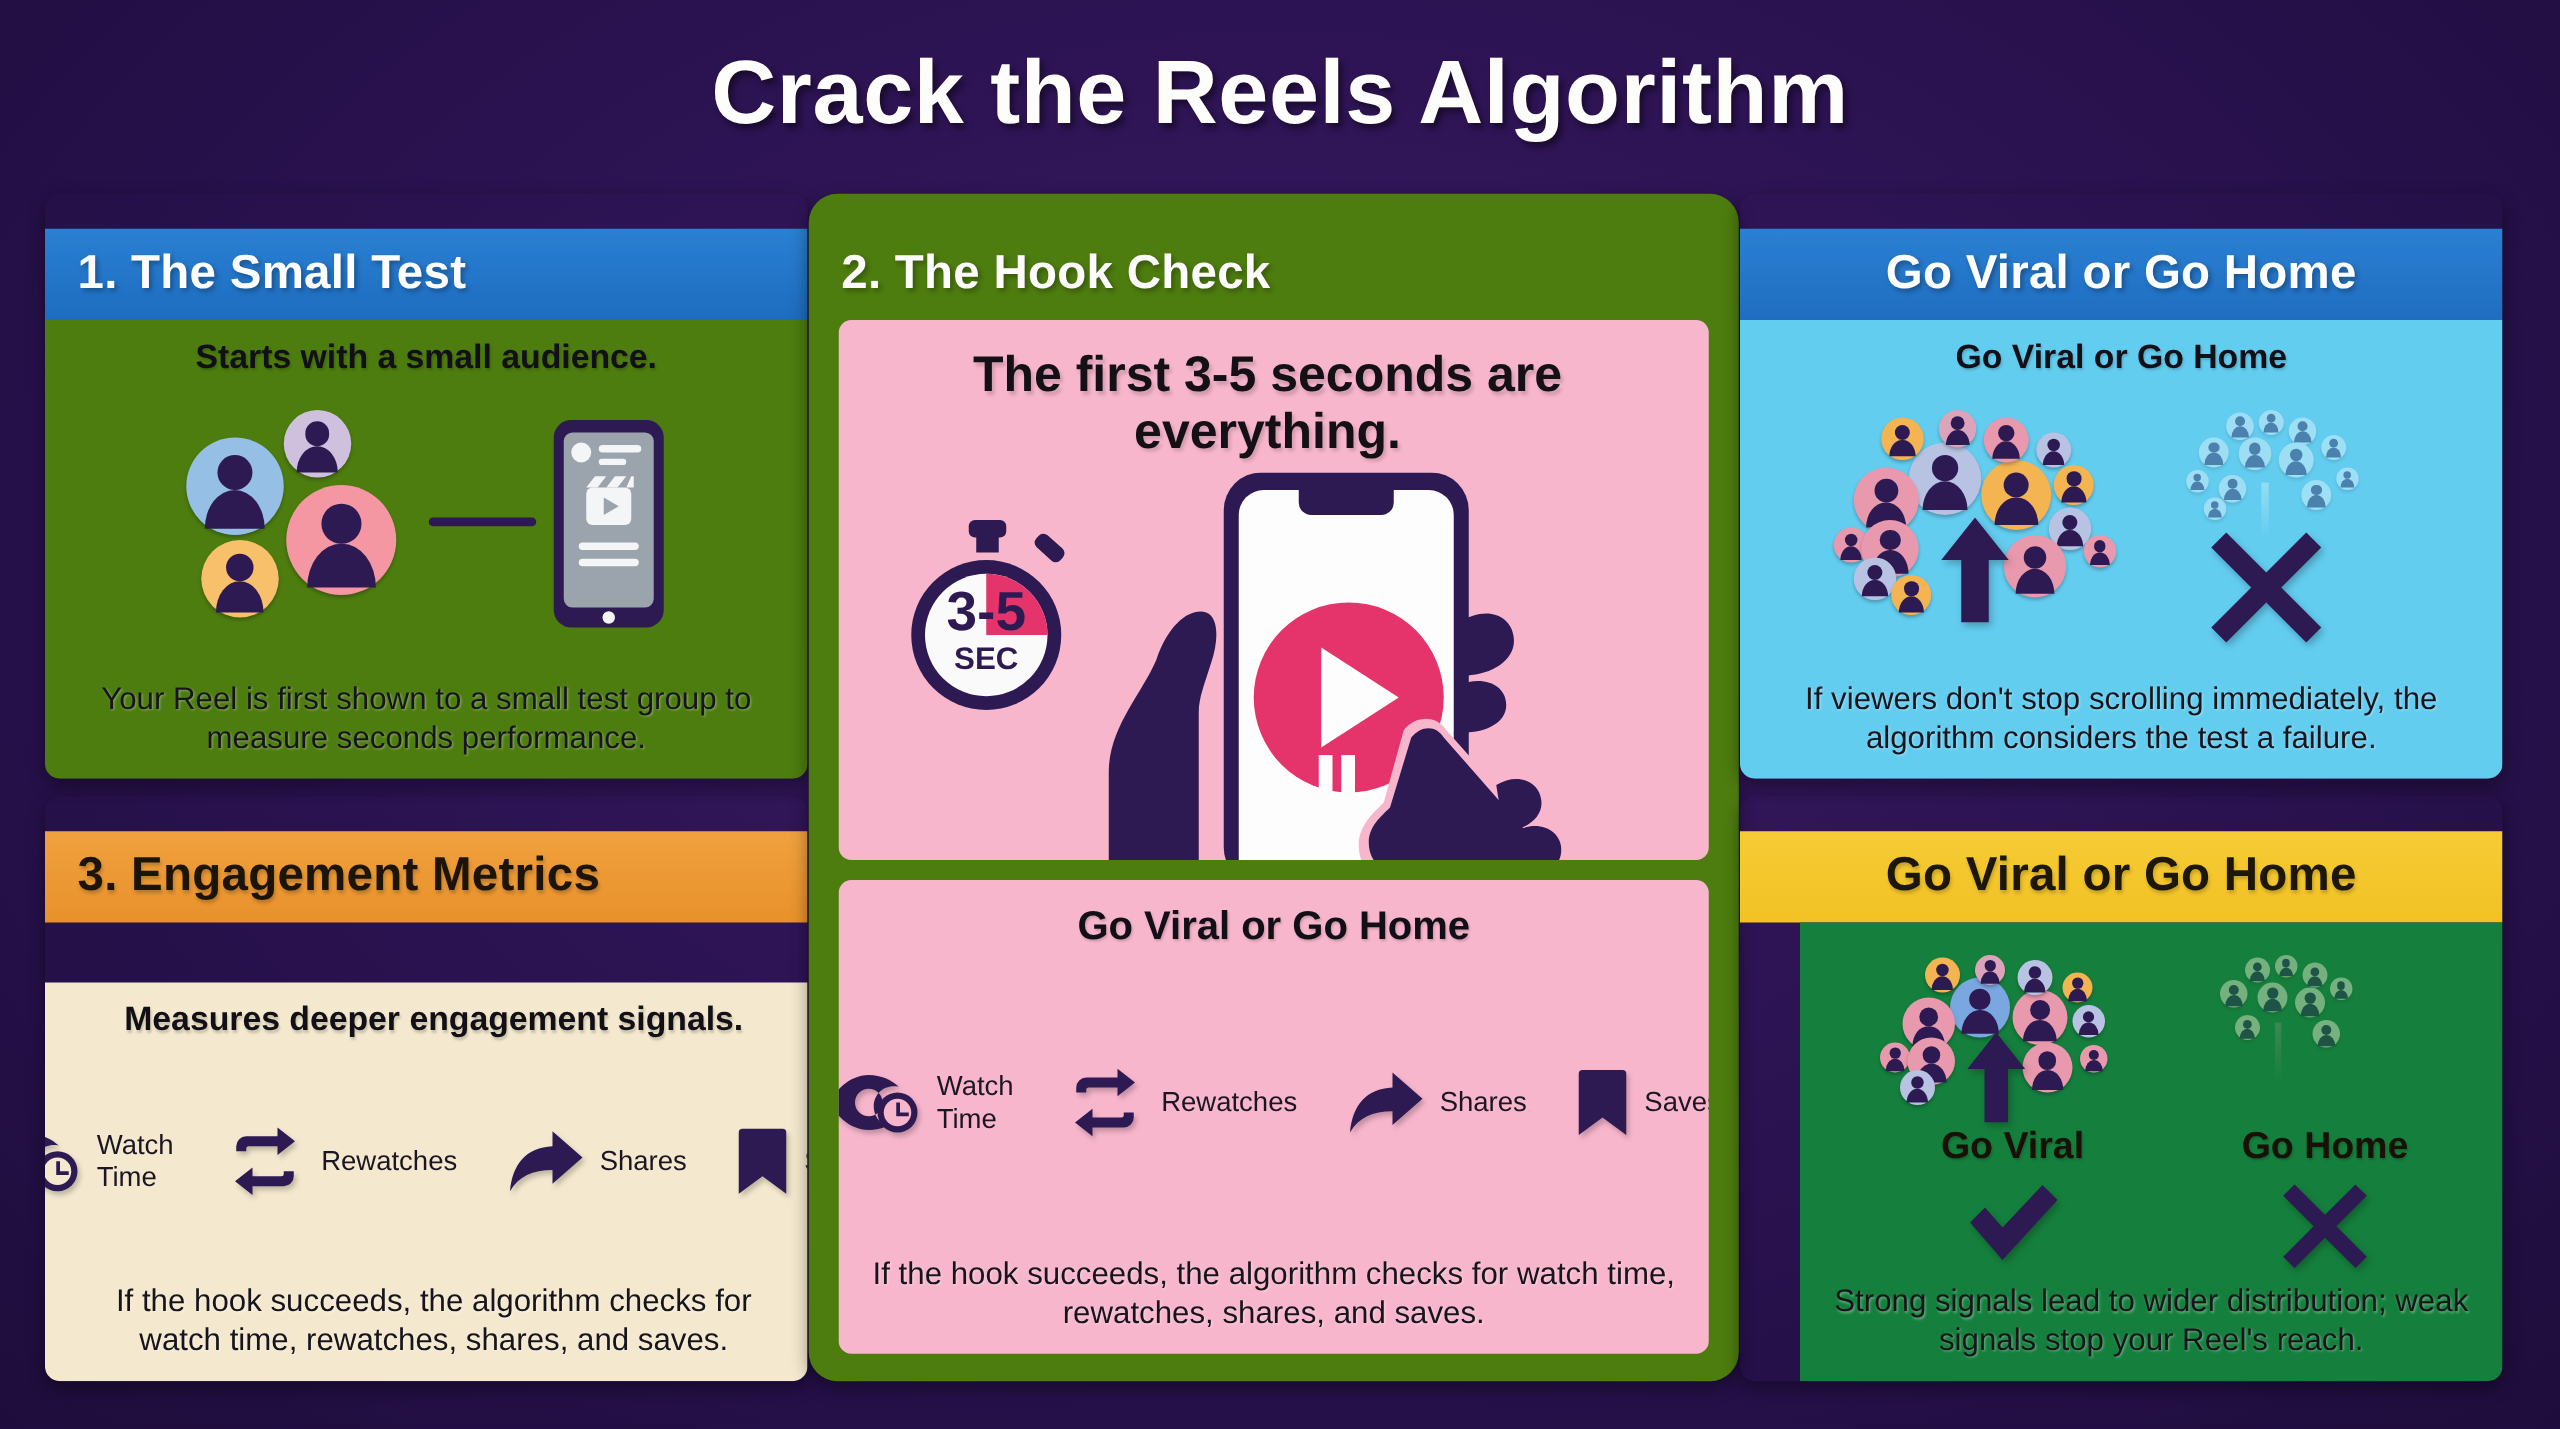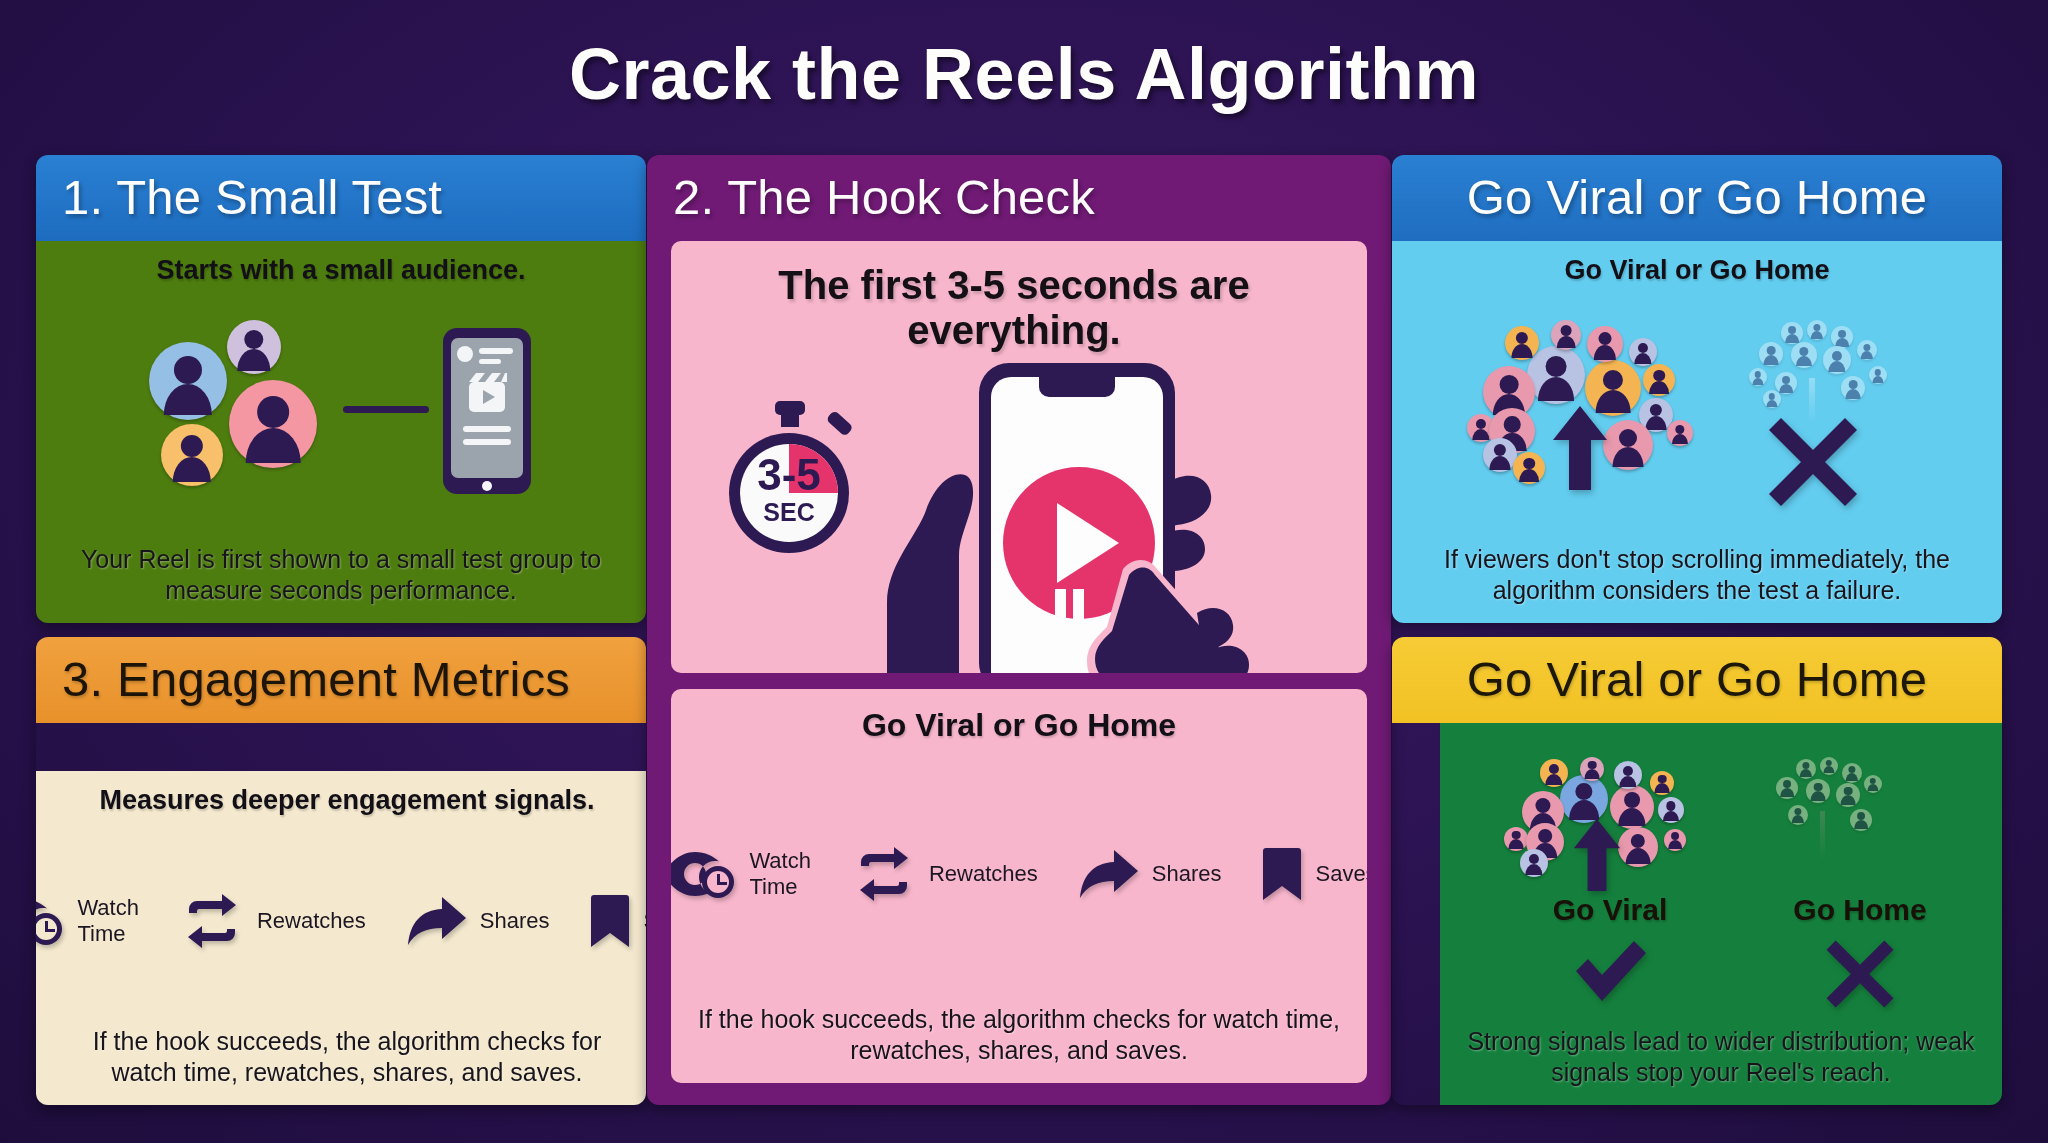--- a/index.html
+++ b/index.html
@@ -44,25 +44,26 @@
 
   .card {
     border-radius: 12px;
     overflow: hidden;
     display: flex; flex-direction: column;
     box-shadow: 0 5px 14px rgba(0,0,0,0.40);
     position: relative;
   }
   .card-head {
     padding: 14px 26px 16px 26px;
-    font-size: 49px;
-    font-weight: normal;
+    font-size: 38px;
+    font-weight: bold;
     letter-spacing: 0.2px;
     text-shadow: 2px 3px 4px rgba(0,0,0,0.30);
     flex: 0 0 auto;
+    margin-top: 28px;
   }
   .card-body {
     flex: 1 1 auto;
     display: flex; flex-direction: column;
     align-items: center;
     padding: 14px 20px 18px 20px;
     position: relative;
   }
   .subhead {
     font-size: 27px;
@@ -81,21 +82,21 @@
   }
   .art { flex: 1 1 auto; display: flex; align-items: center; justify-content: center; width: 100%; }
 
   
   .theme-blue  .card-head { background: linear-gradient(180deg,#2a80d2 0%,#1d6cc0 100%); color: #fdfdfd; }
   .theme-blue  .card-body { background: #4d7c0f; }
 
   .theme-orange .card-head { background: linear-gradient(180deg,#f0a13e 0%,#e8912b 100%); color: #1d1408; text-shadow: 1px 2px 3px rgba(0,0,0,0.22); }
   .theme-orange .card-body { background: #f4e9cf; padding-left: 32px; }
 
-  .theme-pink  { background: #701a75; }
+  .theme-pink  { background: #4d7c0f; border-radius: 23px; }
   .theme-pink .card-head { background: transparent; color: #fdfbfc; }
 
   .theme-cyan  .card-head { background: linear-gradient(180deg,#2a80d2 0%,#1f6dc1 100%); color: #fdfdfd; }
   .theme-cyan  .card-body { background: #63cdf0; }
 
   .theme-yellow .card-head { background: linear-gradient(180deg,#f6cb35 0%,#f2c224 100%); color: #1d1708; text-shadow: 1px 2px 3px rgba(0,0,0,0.20); }
   .theme-yellow .card-body { background: #15803d; margin-left: 48px; }
 
   
   .mid-panel {

